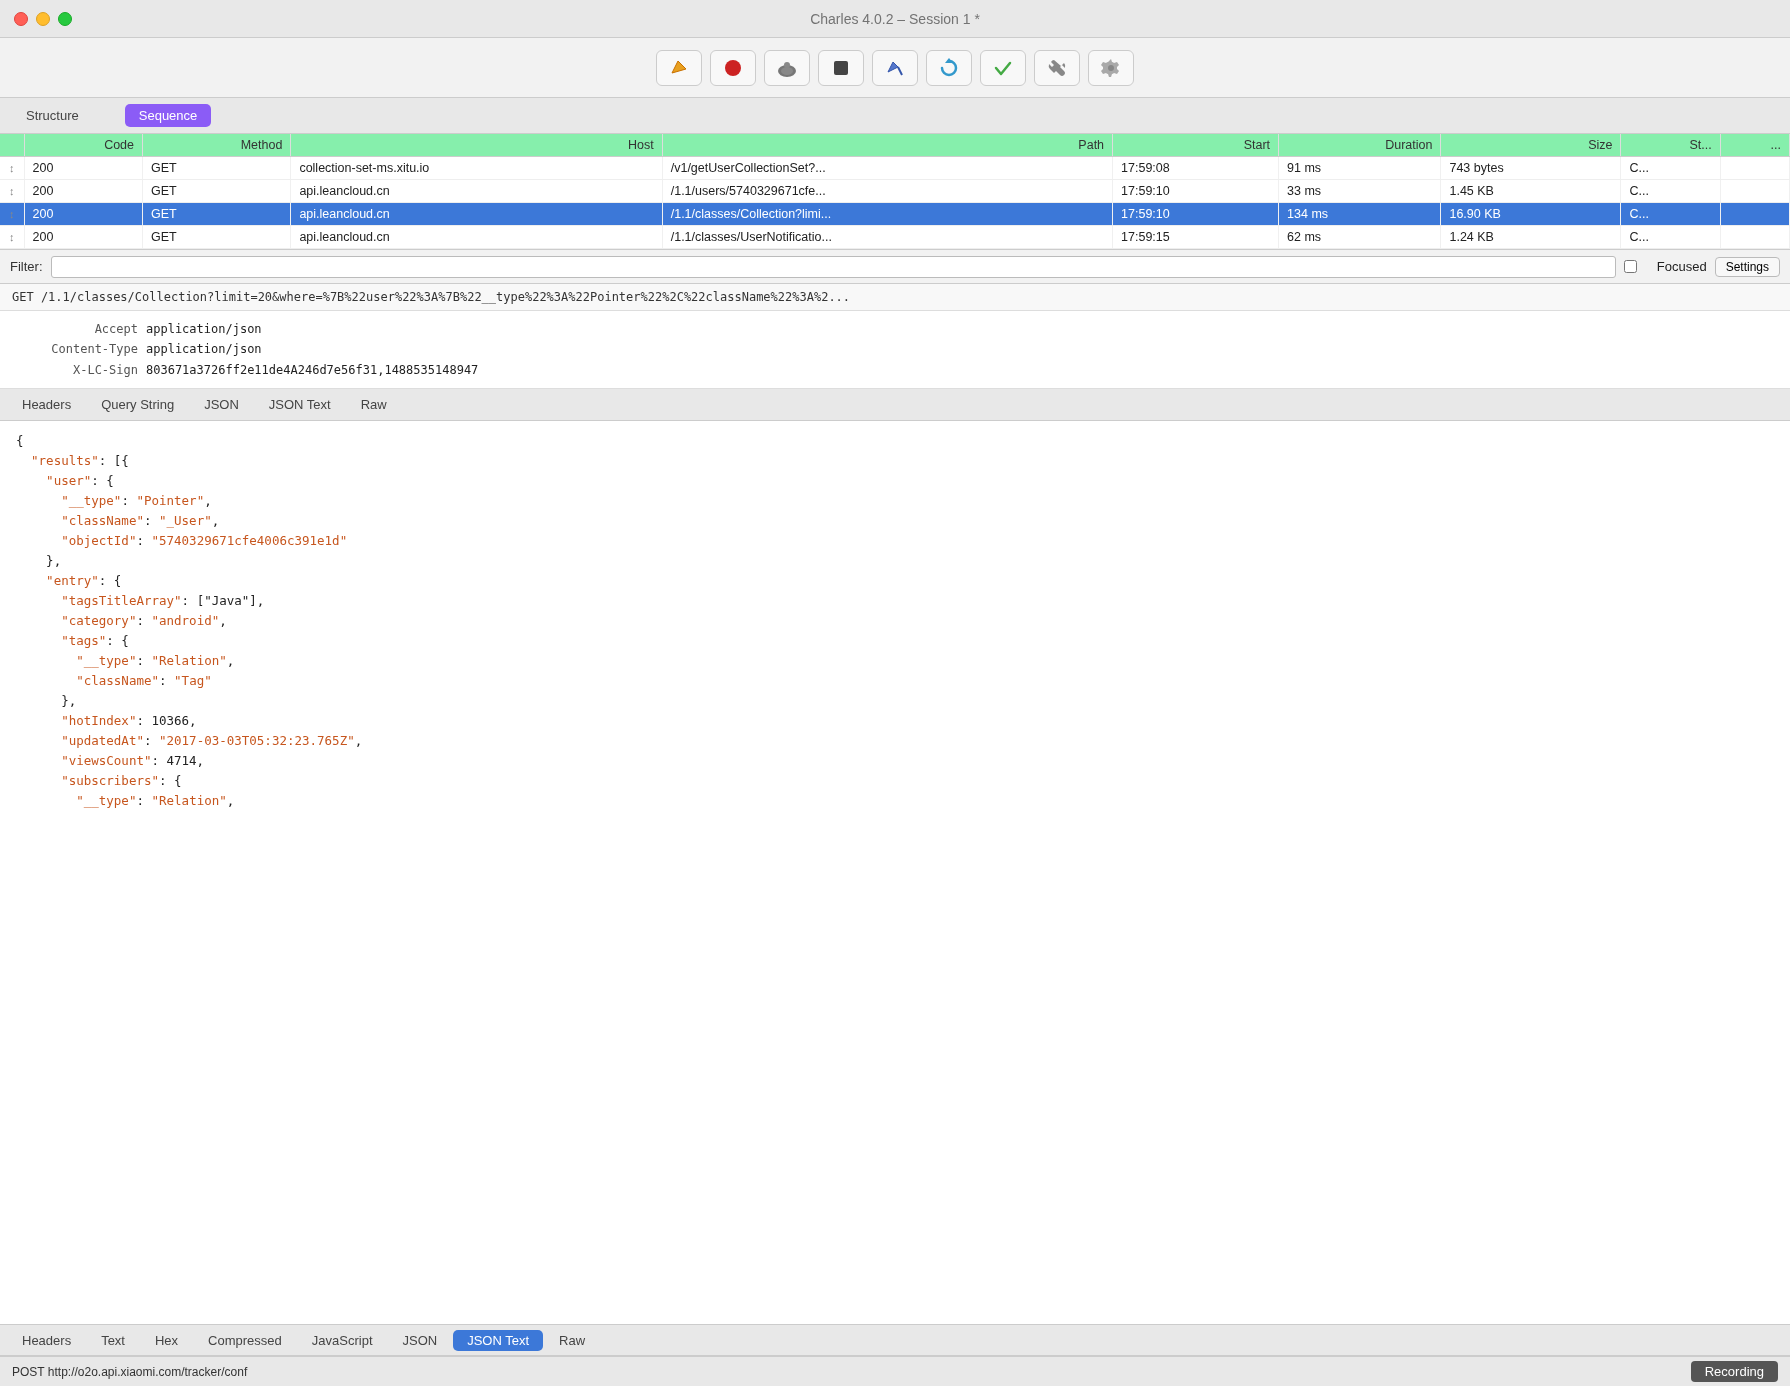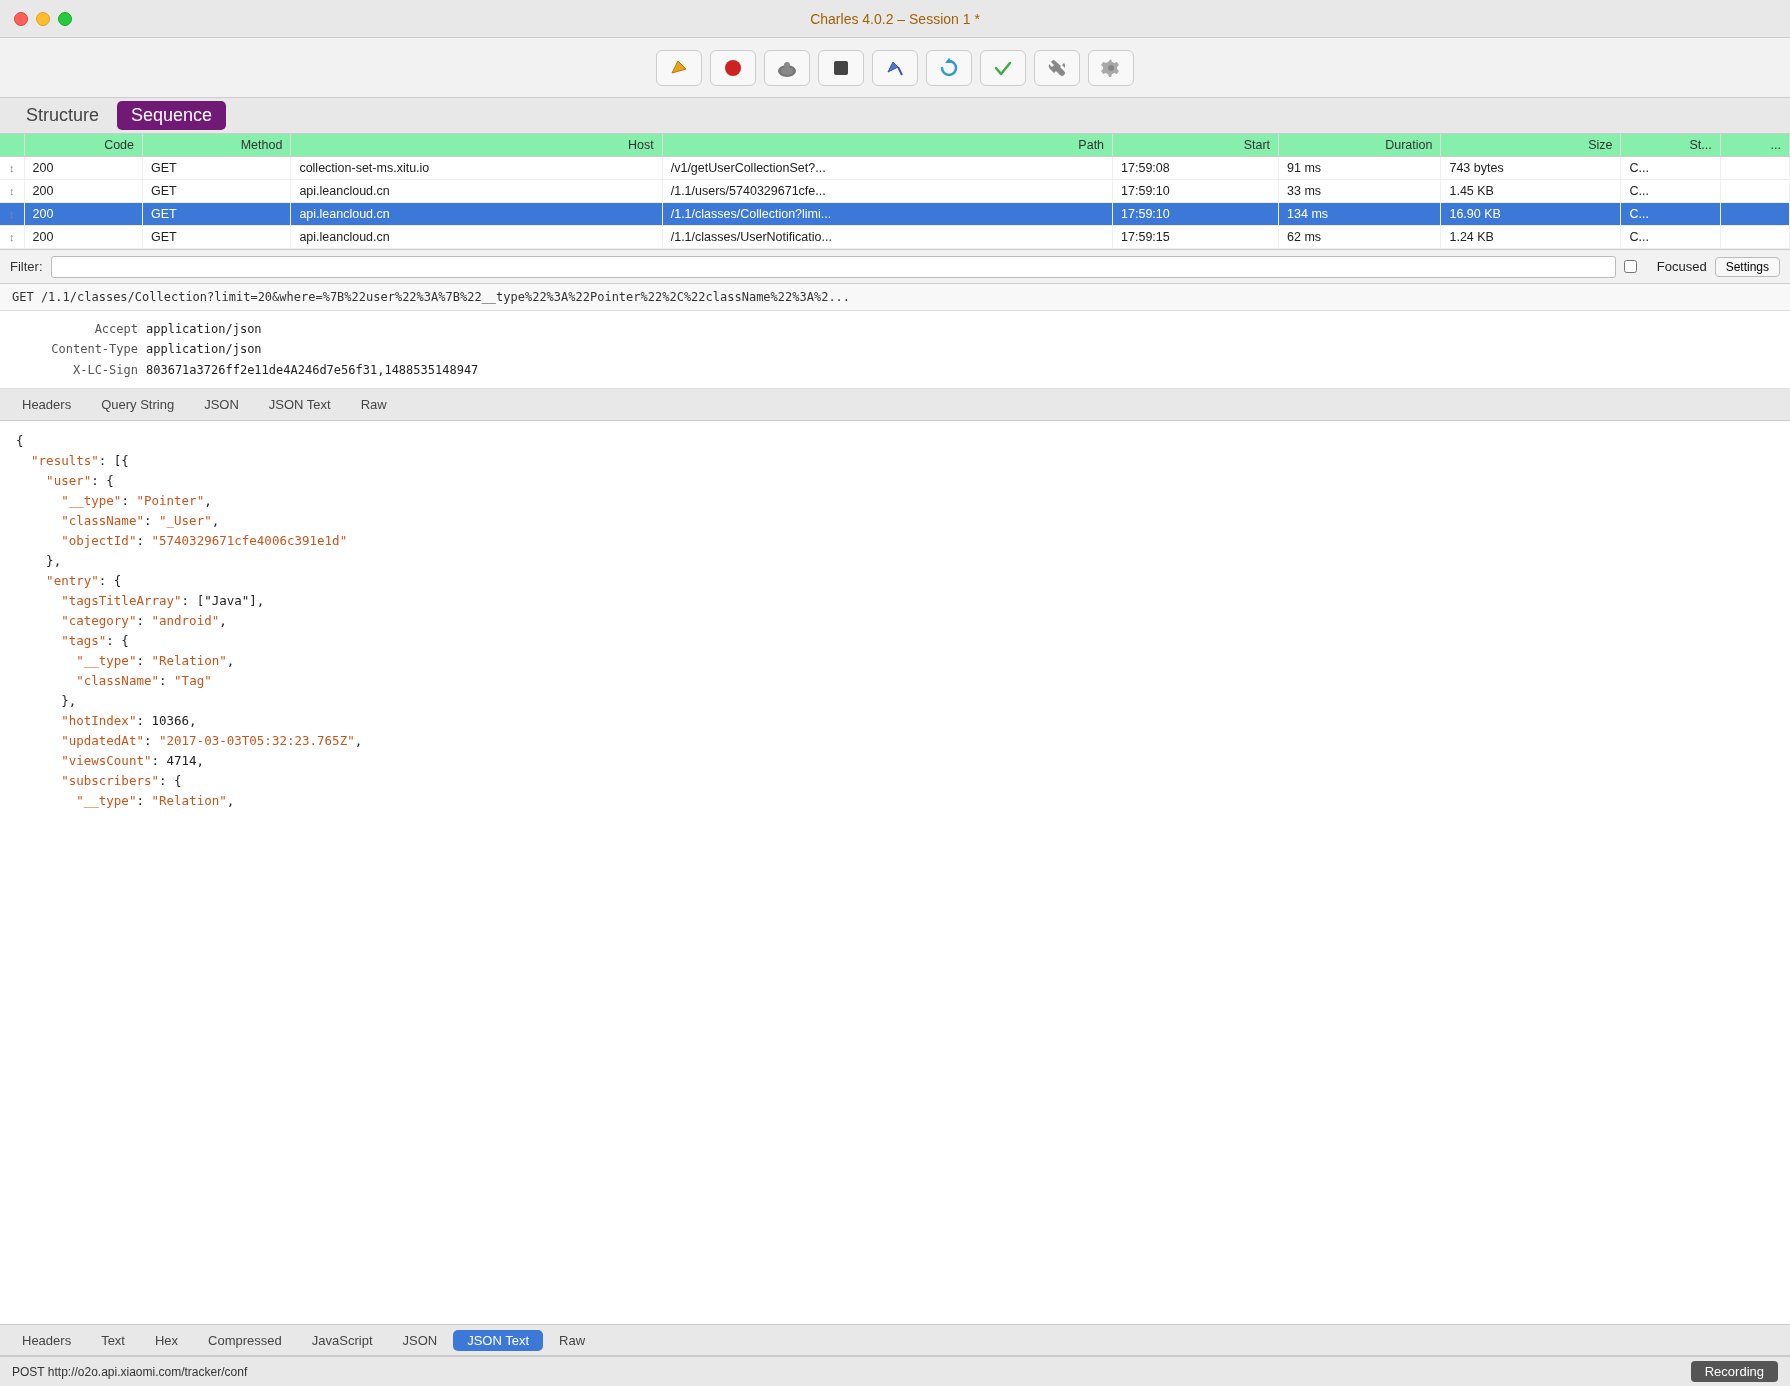--- a/index.html
+++ b/index.html
@@ -22,21 +22,21 @@
       display: flex;
       align-items: center;
       justify-content: center;
       position: relative;
       border-bottom: 1px solid #ccc;
       flex-shrink: 0;
     }
     .titlebar-title {
       font-size: 14px;
       font-weight: 500;
-      color: #a16207;
+      color: #737373;
     }
     .traffic-lights {
       position: absolute;
       left: 14px;
       display: flex;
       gap: 8px;
       align-items: center;
     }
     .traffic-light {
       width: 14px;
@@ -80,26 +80,27 @@
       align-items: center;
       padding: 0 12px;
       gap: 4px;
       border-bottom: 1px solid #ccc;
       flex-shrink: 0;
     }
     .top-tab {
       padding: 4px 14px;
       border-radius: 5px;
       cursor: pointer;
-      font-size: 18px;
+      font-size: 13px;
       color: #444;
     }
     .top-tab.active {
-      background: #701a75;
+      background: #8b5cf6;
       color: #fff;
+      margin-left: 28px;
     }
 
     
     .request-table {
       flex-shrink: 0;
       background: #fff;
       border-bottom: 1px solid #ccc;
     }
     .request-table table {
       width: 100%;

